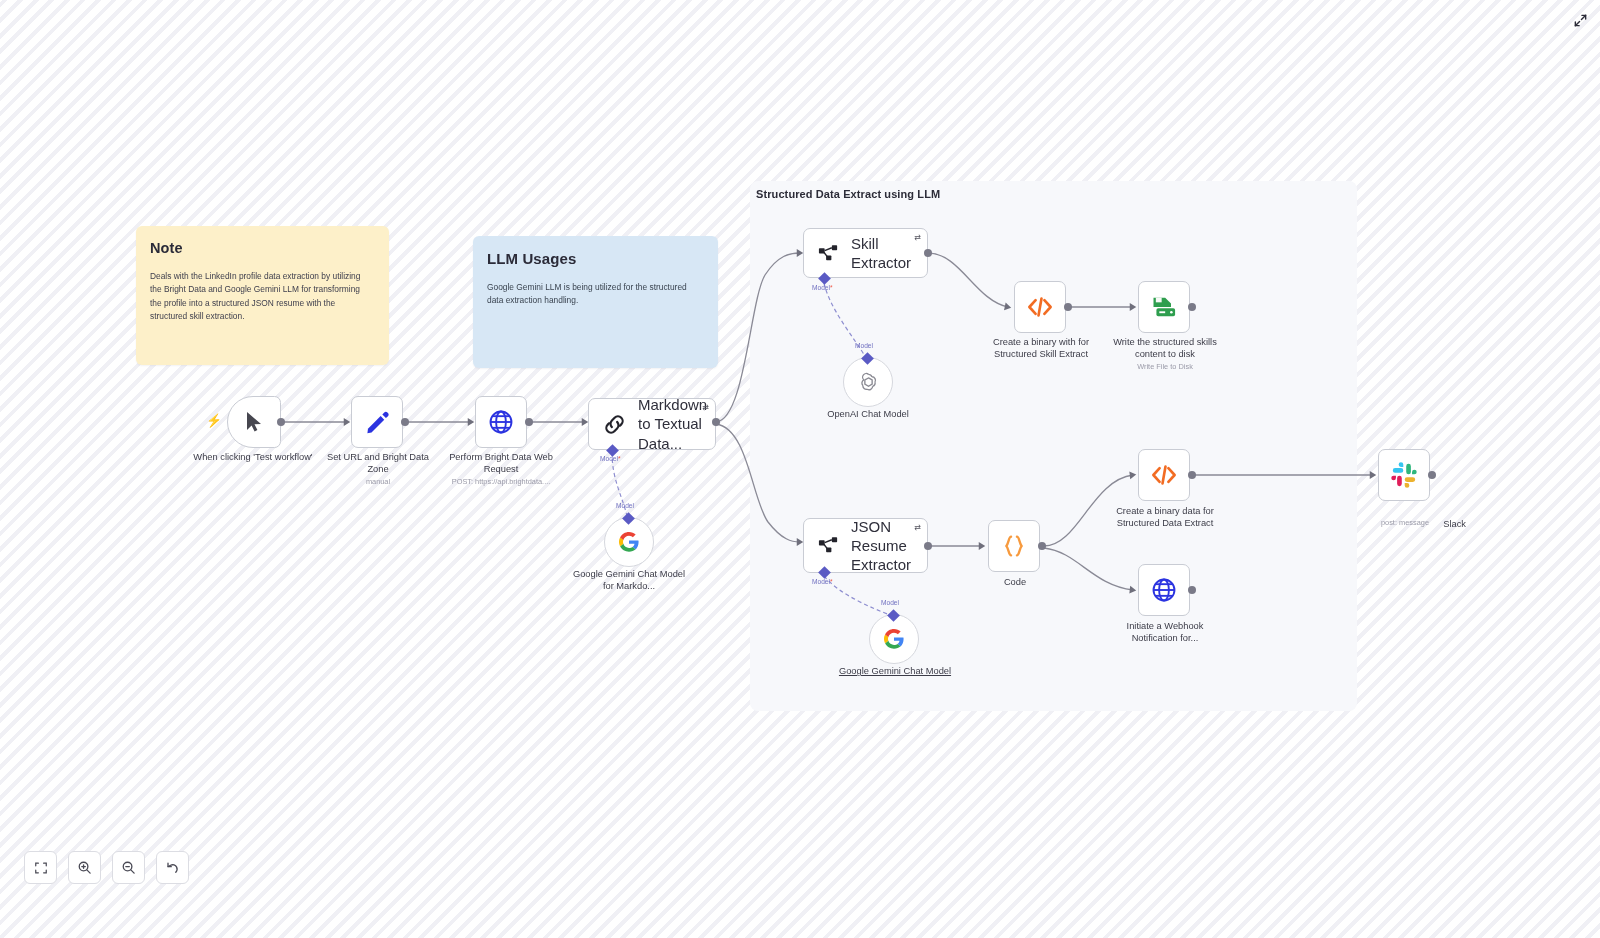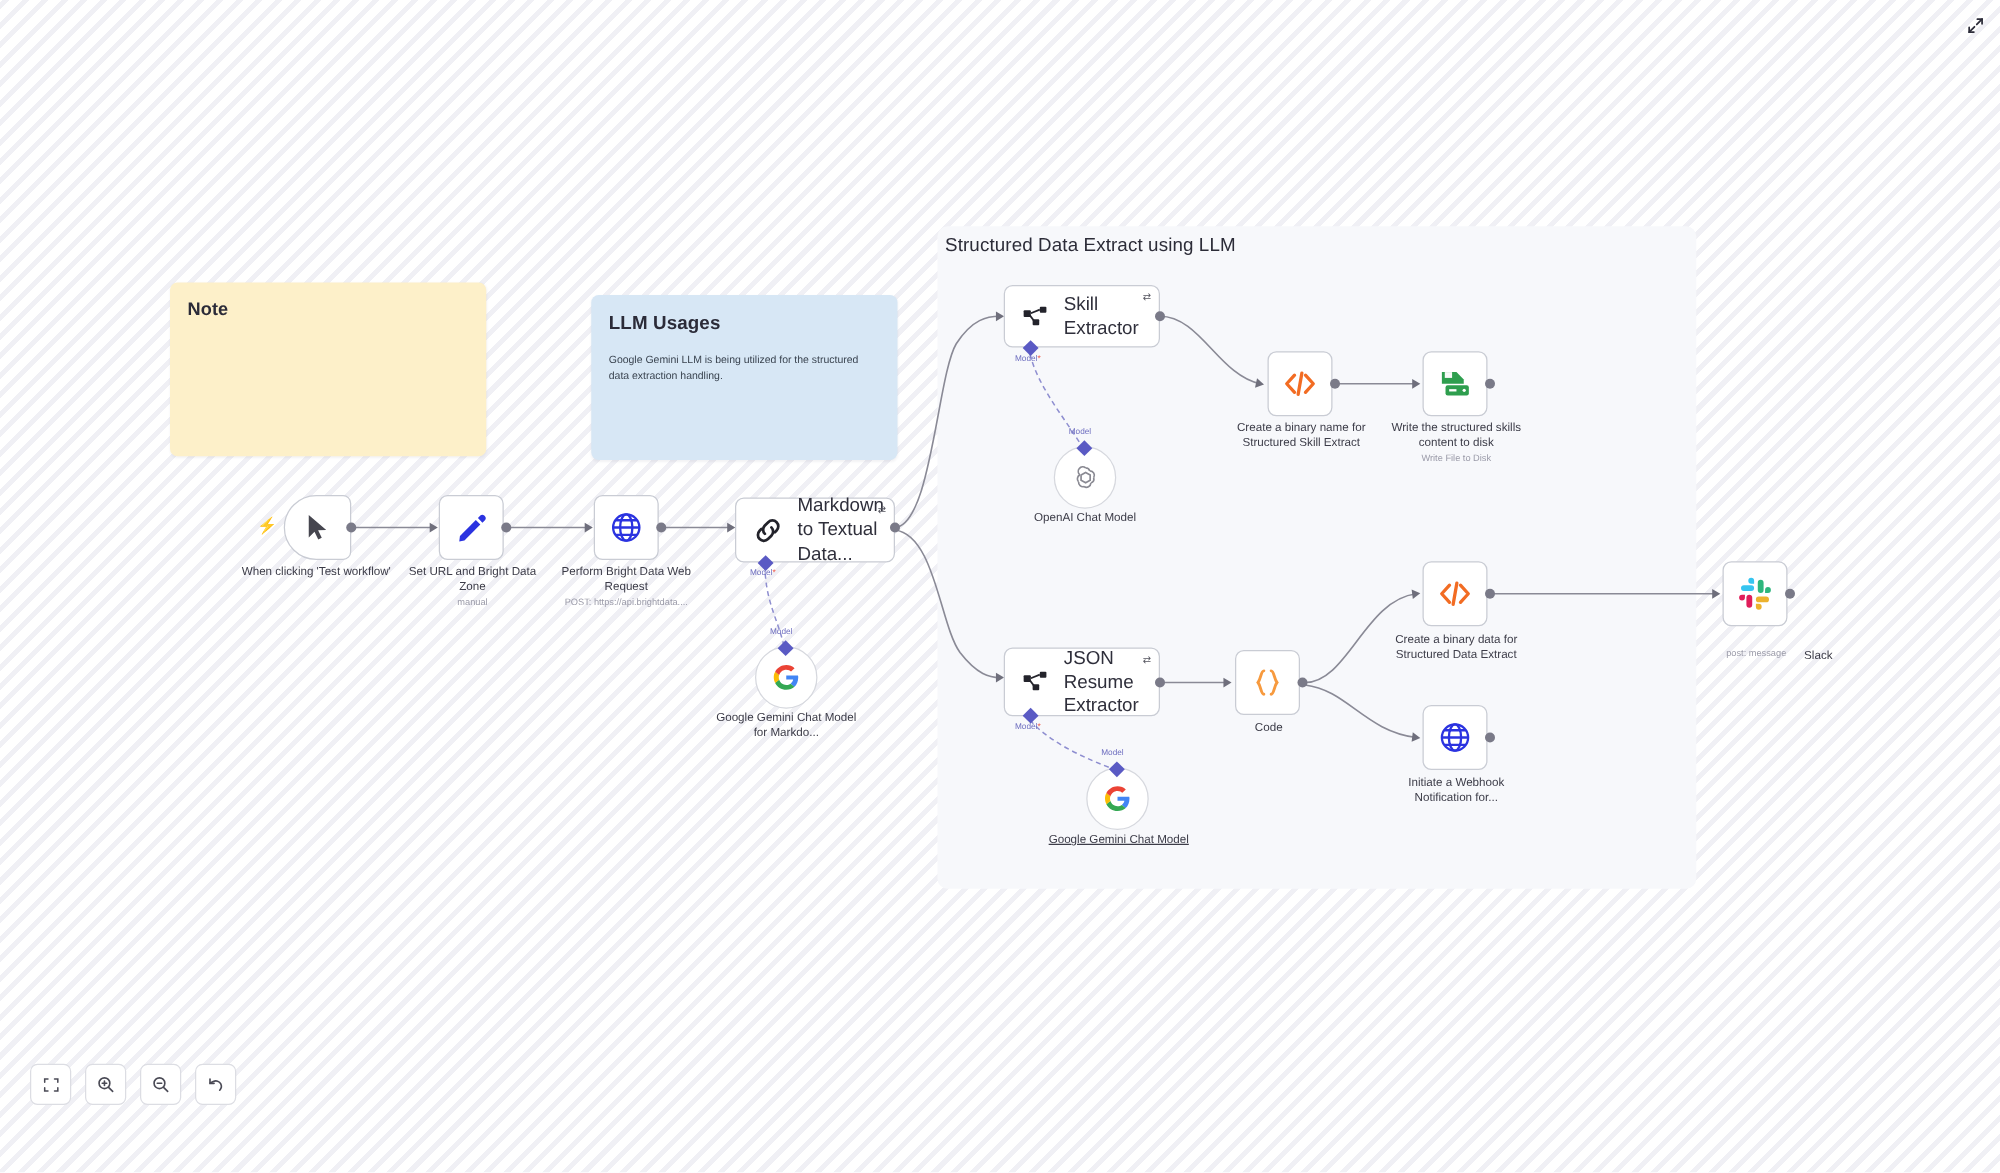--- a/index.html
+++ b/index.html
@@ -32,21 +32,21 @@
   .group-box {
     position: absolute;
     left: 750px; top: 181px;
     width: 607px; height: 530px;
     background: #f7f8fb;
     border-radius: 8px;
     z-index: 1;
   }
   .group-title {
     position: absolute; left: 756px; top: 188px;
-    font-size: 15px; font-weight: 400; color: #2c2c38;
+    font-size: 11px; font-weight: 700; color: #2c2c38;
     letter-spacing: .1px; z-index: 3;
   }
 
   
   .sticky {
     position: absolute;
     border-radius: 6px;
     padding: 14px 16px 14px 14px;
     z-index: 4;
     box-shadow: 0 1px 2px rgba(40,40,60,.06);
@@ -194,20 +194,21 @@
 
     <g fill="none" stroke="#8e8ed0" stroke-width="1.2" stroke-dasharray="4,3">
       <path d="M612,452 C612,480 622,495 627,516"></path>
       <path d="M824,283 C830,310 856,340 866,358"></path>
       <path d="M824,576 C840,595 872,608 890,615"></path>
     </g>
   </svg>
 
   <div class="sticky sticky-note">
     <h3>Note</h3>
+    <p>Deals with the LinkedIn profile data extraction by utilizing the Bright Data and Google Gemini LLM for transforming the profile into a structured JSON resume with the structured skill extraction.</p>
   </div>
 
   <div class="sticky sticky-llm">
     <h3>LLM Usages</h3>
     <p>Google Gemini LLM is being utilized for the structured data extraction handling.</p>
   </div>
 
   <div class="lightning" style="left:206px; top:413px;">⚡</div>
   <div class="node trigger" style="left:227px; top:396px; width:54px; height:52px;">
     <svg width="20" height="24" viewBox="0 0 20 24">
@@ -278,21 +279,21 @@
   <div class="node-label" style="left:808px; top:408px; width:120px;">OpenAI Chat Model</div>
 
   <div class="node square" style="left:1014px; top:281px;">
     <svg width="30" height="30" viewBox="0 0 24 24" fill="none" stroke="#f26c23" stroke-width="2.1" stroke-linecap="round" stroke-linejoin="round">
       <path d="M8.5,6.5 L3.5,12 L8.5,17.5"></path>
       <path d="M15.5,6.5 L20.5,12 L15.5,17.5"></path>
       <path d="M13.2,5.2 L10.8,18.8"></path>
     </svg>
   </div>
   <div class="dot" style="left:1064px; top:303px;"></div>
-  <div class="node-label" style="left:980px; top:336px; width:122px;">Create a binary name for Structured Skill Extract</div>
+  <div class="node-label" style="left:980px; top:336px; width:122px;">Create a binary with for Structured Skill Extract</div>
 
   <div class="node square" style="left:1138px; top:281px;">
     <svg width="28" height="28" viewBox="0 0 24 24">
       <path d="M3,4 h10 l5,5 v3 h-15 Z" fill="#2e9e4e"></path>
       <rect x="5" y="4" width="5" height="4" fill="#f7f9f7"></rect>
       <path d="M7,13 h13 a1.5,1.5 0 0 1 1.5,1.5 v4 a1.5,1.5 0 0 1 -1.5,1.5 h-13 a1.5,1.5 0 0 1 -1.5,-1.5 v-4 a1.5,1.5 0 0 1 1.5,-1.5 Z" fill="#2e9e4e"></path>
       <circle cx="18.3" cy="16.5" r="1.1" fill="#ffffff"></circle>
       <rect x="8" y="15.7" width="5" height="1.6" fill="#ffffff"></rect>
     </svg>
   </div>

